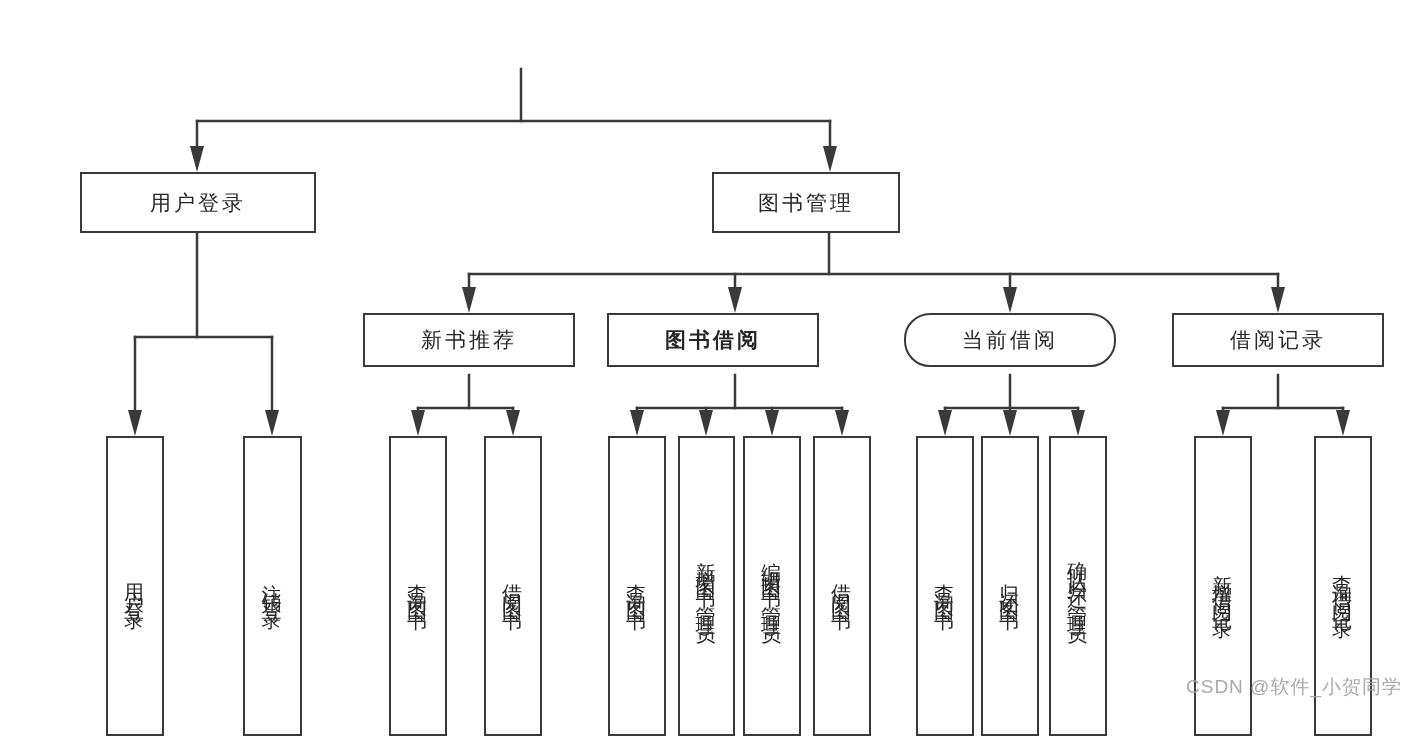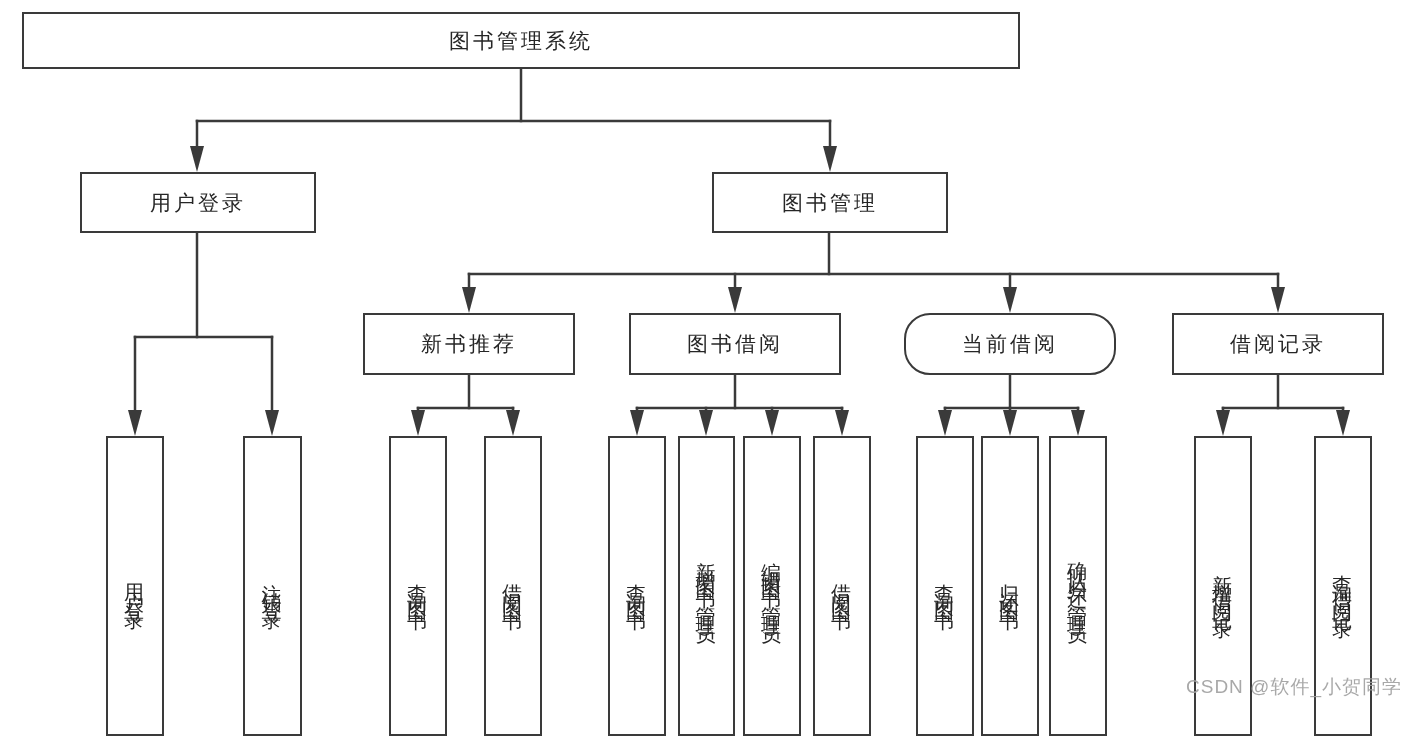--- a/index.html
+++ b/index.html
@@ -28,25 +28,25 @@
   .box.vert {
     writing-mode:vertical-rl;
     text-orientation:mixed;
     font-size:20px;
     letter-spacing:9px;
   }
   
   .n-root   { left:22px;  top:12px;  width:998px; height:57px; }
   
   .n-login  { left:80px;  top:172px; width:236px; height:61px; }
-  .n-manage { left:712px; top:172px; width:236px; height:61px; }
+  .n-manage { left:712px; top:172px; width:188px; height:61px; }
   
-  .lvl3 { top:313px; width:212px; height:62px; }
+  .lvl3 { top:313px; width:212px; height:54px; }
   .n-rec     { left:363px; }
-  .n-borrow  { left:629px; }
+  .n-borrow  { left:607px;font-weight:bold; }
   .n-current { left:904px;border-radius:26px; }
   .n-record  { left:1172px; }
   
   .leaf { top:436px; width:58px; height:300px; }
   .n-login-user    { left:106px; }
   .n-login-logout  { left:243px; width:59px; }
   .n-rec-query     { left:389px; }
   .n-rec-borrow    { left:484px; }
   .n-borrow-query  { left:608px; }
   .n-borrow-add    { left:678px; width:57px; }
@@ -131,21 +131,20 @@
       <path d="M765 410 L779 410 L772 436 Z"></path>
       <path d="M835 410 L849 410 L842 436 Z"></path>
       <path d="M938 410 L952 410 L945 436 Z"></path>
       <path d="M1003 410 L1017 410 L1010 436 Z"></path>
       <path d="M1071 410 L1085 410 L1078 436 Z"></path>
       <path d="M1216 410 L1230 410 L1223 436 Z"></path>
       <path d="M1336 410 L1350 410 L1343 436 Z"></path>
     </g>
   </svg>
 
-  <div class="box n-root">图书管理系统</div>
 
   <div class="box n-login">用户登录</div>
   <div class="box n-manage">图书管理</div>
 
   <div class="box lvl3 n-rec">新书推荐</div>
   <div class="box lvl3 n-borrow">图书借阅</div>
   <div class="box lvl3 n-current">当前借阅</div>
   <div class="box lvl3 n-record">借阅记录</div>
 
   <div class="box vert leaf n-login-user">用户登录</div>

